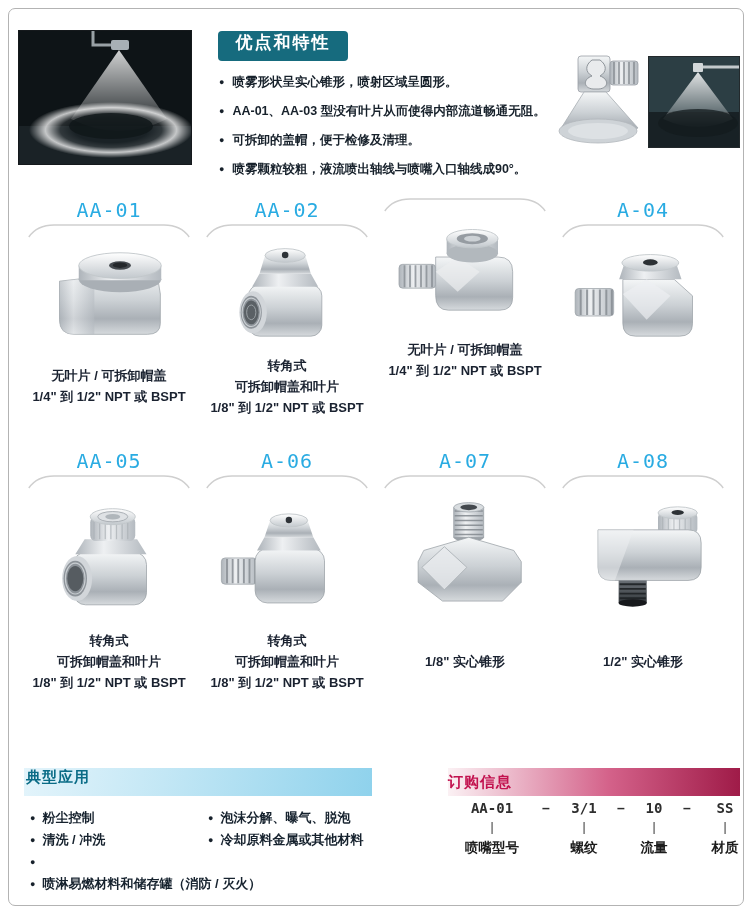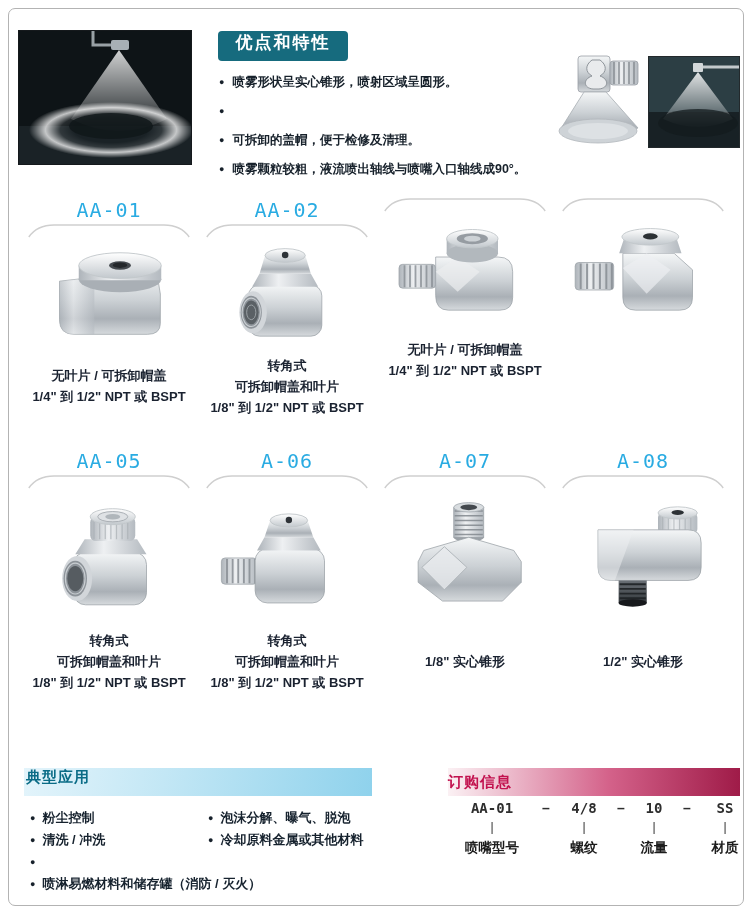--- a/index.html
+++ b/index.html
@@ -113,20 +113,21 @@
 <div class="feat-title">
   <span>优点和特性</span>
 </div>
 <ul class="feat-list">
   <li>
     <span class="bullet">●</span>
     <span>喷雾形状呈实心锥形，喷射区域呈圆形。</span>
     </li>
   <li>
     <span class="bullet">●</span>
+    <span>AA-01、AA-03 型没有叶片从而使得内部流道畅通无阻。</span>
     </li>
   <li>
     <span class="bullet">●</span>
     <span>可拆卸的盖帽，便于检修及清理。</span>
     </li>
   <li>
     <span class="bullet">●</span>
     <span>喷雾颗粒较粗，液流喷出轴线与喷嘴入口轴线成90°。</span>
     </li>
 </ul>
@@ -223,20 +224,21 @@
       </svg>
     </div>
     <div class="desc">
       <div>无叶片 / 可拆卸帽盖</div>
       <div>1/4" 到 1/2" NPT 或 BSPT</div>
       <div></div>
     </div>
   </div>
 
   <div class="cell">
+    <div class="model">A-04</div>
     <svg class="curve" viewBox="0 0 178 14" preserveAspectRatio="none">
       <path d="M3,13 Q12,1 30,1 L148,1 Q166,1 175,13" fill="none" stroke="#cfcfcf" stroke-width="1.5"></path>
       </svg>
     <div class="p-img">
       <svg viewBox="0 0 160 120" width="150" height="110">
         <rect x="6" y="54" width="42" height="30" rx="4" fill="url(#gmh)" stroke="#9aa0a6" stroke-width="0.8"></rect>
         <path d="M12,55 V83 M19,55 V83 M26,55 V83 M33,55 V83 M40,55 V83 M46,55 V83" stroke="#878d93" stroke-width="2.2" opacity="0.85"></path>
         <path d="M58,44 L114,44 L134,62 L134,92 Q134,106 120,106 L72,106 Q58,106 58,92 Z" fill="url(#gm)" stroke="#9aa0a6" stroke-width="0.8"></path>
         <path d="M58,60 L84,44 L110,62 L84,88 Z" fill="#eef0f2" opacity="0.65"></path>
         <path d="M60,26 L116,26 L122,44 L54,44 Z" fill="url(#gmh)"></path>
@@ -389,21 +391,21 @@
   <span>订购信息</span>
 </div>
 <div class="order-diagram">
   <div class="ocol w80">
     <span class="oval">AA-01</span>
     <span class="otick">|</span>
     <span class="olabel">喷嘴型号</span>
   </div>
   <div class="odash dw28">–</div>
   <div class="ocol w48">
-    <span class="oval">4/8</span>
+    <span class="oval">3/1</span>
     <span class="otick">|</span>
     <span class="olabel">螺纹</span>
   </div>
   <div class="odash dw26">–</div>
   <div class="ocol w40">
     <span class="oval">10</span>
     <span class="otick">|</span>
     <span class="olabel">流量</span>
   </div>
   <div class="odash dw26">–</div>

